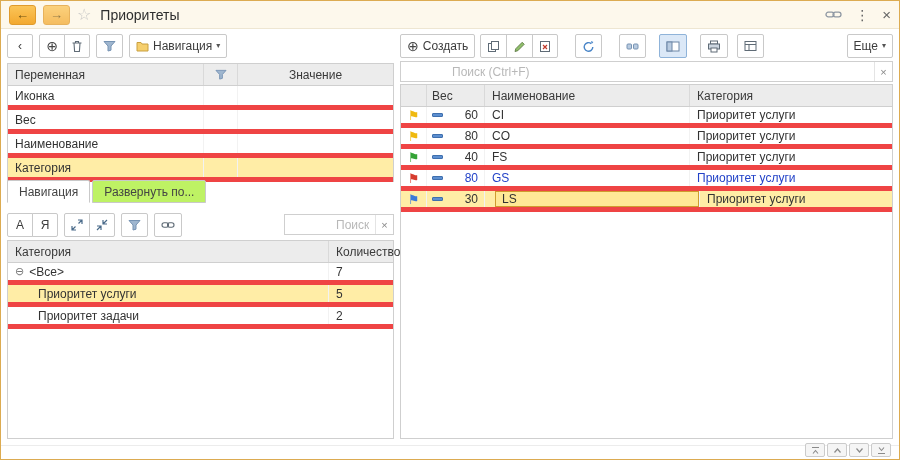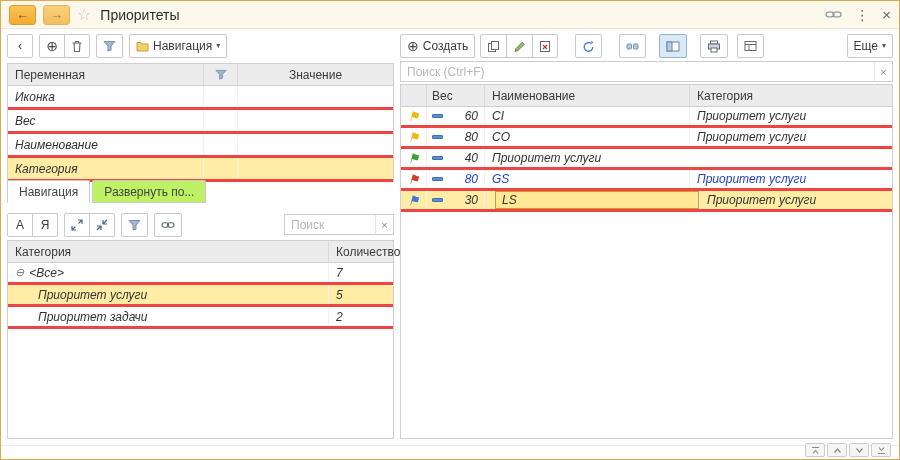--- a/index.html
+++ b/index.html
@@ -38,21 +38,21 @@
   .lb-toolbar{position:absolute;left:6px;top:183px;width:387px;height:25px;display:flex;align-items:center;gap:6px;}
   .lb-grid{position:absolute;left:6px;top:211px;width:387px;height:199px;border:1px solid #cfcfcf;background:#fff;}
   .rt-toolbar{position:absolute;left:399px;top:4px;width:493px;height:26px;display:flex;align-items:center;gap:5px;}
   .rt-search{position:absolute;left:399px;top:32px;width:493px;height:21px;}
   .rt-grid{position:absolute;left:399px;top:55px;width:493px;height:355px;border:1px solid #cfcfcf;background:#fff;}
 
   
   .ghead{display:flex;height:22px;background:#ececec;border-bottom:1px solid #cfcfcf;font-size:12px;color:#3a3a3a;}
   .hcell{display:flex;align-items:center;padding:4px 7px;border-right:1px solid #d9d9d9;cursor:pointer;}
   .hcell:last-child{border-right:none;}
-  .grow{display:flex;height:24px;border-bottom:3px solid #ef4444;font-size:12px;color:#333;cursor:pointer;font-style:italic;}
+  .grow{display:flex;height:24px;border-bottom:5px solid #ef4444;font-size:12px;color:#333;cursor:pointer;}
   .gcell{display:flex;align-items:center;padding:0 7px;border-right:1px solid #f2f2f2;overflow:hidden;white-space:nowrap;}
   .gcell:last-child{border-right:none;}
   .sel{background:#ffeda6;}
   .linkrow{color:#2242c8;}
   .linkrow .gcell{color:#2242c8;}
 
   
   .w-var{width:196px;}
   .w-fun{width:34px;justify-content:center;}
   .w-val{flex:1;justify-content:center;}
@@ -69,21 +69,21 @@
   .w-flag{width:26px;justify-content:center;padding:0 2px;}
   .w-wt{width:58px;display:flex;align-items:center;padding:0 6px 0 5px;}
   .w-nm{width:205px;}
   .w-ct{flex:1;}
   .flag{font-size:13px;line-height:1;}
   .dash{width:11px;height:4px;background:#5d8fd0;border:1px solid #3f6fae;border-radius:1px;}
   .wnum{margin-left:auto;}
   .cell-focus{box-shadow:inset 0 0 0 1px #cf9b2e;background:#ffe896;margin-left:10px;}
 
   
-  .search{display:flex;align-items:center;border:1px solid #cfcfcf;background:#fff;height:21px;}
+  .search{display:flex;align-items:center;border:1px solid #cfcfcf;background:#fff;height:21px;padding-left:45px;}
   .search input{border:none;outline:none;flex:1;min-width:0;font-size:12px;padding:0 6px;color:#333;background:transparent;height:100%;}
   .search input::placeholder{color:#b8b8b8;}
   .sclear{width:18px;height:100%;display:flex;align-items:center;justify-content:center;color:#888;font-size:11px;border-left:1px solid #e4e4e4;cursor:pointer;}
   .lb-search{width:110px;margin-left:auto;}
 
   
   .mini-nav{position:absolute;right:8px;bottom:2px;display:flex;gap:2px;z-index:5;}
   .mini{width:20px;height:14px;border:1px solid #cbcbcb;background:#f5f5f5;display:flex;align-items:center;justify-content:center;cursor:pointer;border-radius:2px;}
 
   .iconwrap{display:inline-flex;align-items:center;justify-content:center;line-height:0;}
@@ -396,20 +396,21 @@
       </div>
 
       <div class="grow">
         <div class="gcell w-flag">
             <span class="flag" style="color: rgb(53, 163, 54);">⚑</span>
           </div>
         <div class="gcell w-wt">
             <span class="dash"></span>
             <span class="wnum">40</span>
           </div>
+        <div class="gcell w-nm">FS</div>
         <div class="gcell w-ct">Приоритет услуги</div>
       </div>
 
       <div class="grow linkrow">
         <div class="gcell w-flag">
             <span class="flag" style="color: rgb(214, 60, 46);">⚑</span>
           </div>
         <div class="gcell w-wt">
             <span class="dash"></span>
             <span class="wnum">80</span>

